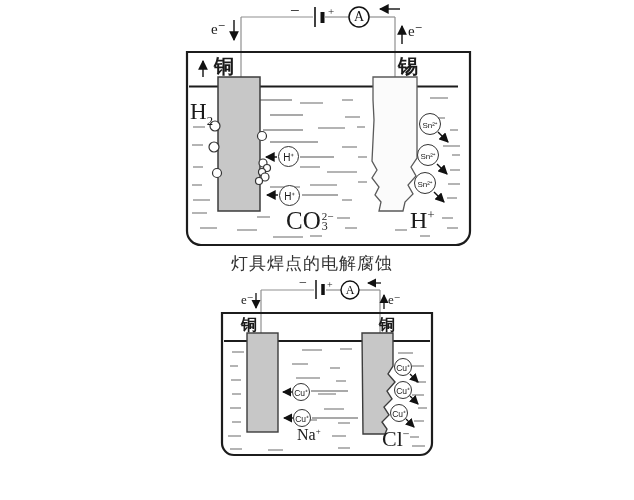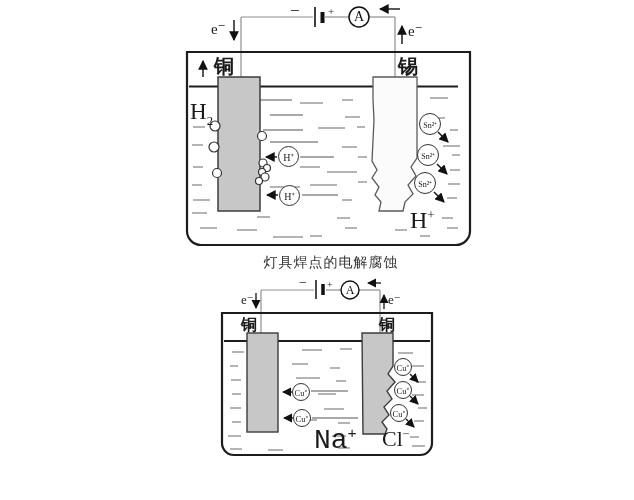--- a/index.html
+++ b/index.html
@@ -3,24 +3,24 @@
 <meta charset="utf-8">
 <style>
   html,body{margin:0;padding:0;background:#ffffff;}
   .stage{position:relative;width:634px;height:500px;background:#ffffff;overflow:hidden;
          font-family:"Liberation Serif","DejaVu Serif",serif;color:#1a1a1a;}
   .stage svg{position:absolute;left:0;top:0;}
   .lbl{position:absolute;white-space:nowrap;line-height:1;}
   .serif{font-family:"Liberation Serif","DejaVu Serif",serif;}
   .cjk{font-family:"Liberation Serif","DejaVu Serif",serif;font-weight:bold;}
   .caption{font-family:"Liberation Sans","DejaVu Sans",sans-serif;color:#333333;
-           text-align:center;letter-spacing:1px;font-size:14px;}
+           letter-spacing:1px;font-size:17px;}
   .ion{position:absolute;border:1.2px solid #333333;border-radius:50%;background:#ffffff;
        display:flex;align-items:center;justify-content:center;
-       font-family:Liberation Serif, serif;color:#1a1a1a;box-sizing:border-box;}
+       font-family:Liberation Sans, sans-serif;color:#1a1a1a;box-sizing:border-box;}
   .amm{position:absolute;display:flex;align-items:center;justify-content:center;
        font-family:"Liberation Serif","DejaVu Serif",serif;color:#111;}
   sup{font-size:55%;vertical-align:super;line-height:0;}
   sub{font-size:55%;vertical-align:sub;line-height:0;}
   .stack{display:inline-flex;flex-direction:column;align-items:flex-start;
          vertical-align:baseline;position:relative;top:-9px;margin-left:1px;}
   .stack .st-sup{font-size:11px;line-height:10px;}
   .stack .st-sub{font-size:12px;line-height:11px;}
 </style>
 </head>
@@ -207,20 +207,24 @@
   <div class="lbl serif" style="left:211px;top:22px;font-size:15px;">e⁻</div>
   <div class="lbl serif" style="left:408px;top:24px;font-size:15px;">e⁻</div>
   <div class="lbl serif" style="left:290px;top:2px;font-size:17px;">−</div>
   <div class="lbl serif" style="left:328px;top:6px;font-size:11px;">+</div>
   <div class="amm" style="left:349px;top:9px;width:20px;height:16px;font-size:14px;">A</div>
   <div class="lbl cjk" style="left:214px;top:56px;font-size:20px;">铜</div>
   <div class="lbl cjk" style="left:398px;top:56px;font-size:20px;">锡</div>
 
   <div class="lbl serif" style="left:190px;top:91px;font-size:23px;margin-top:9px;"><span>H</span><sub>2</sub></div>
 
+  <div class="lbl serif" style="left:286px;top:208px;font-size:25px;"><span>CO</span><span class="stack">
+        <span class="st-sup">2−</span>
+        <span class="st-sub">3</span>
+      </span></div>
 
   <div class="lbl serif" style="left:410px;top:208px;font-size:24px;"><span>H</span><sup>+</sup></div>
 
   <div class="ion" style="left:278px;top:146px;width:21px;height:21px;font-size:10px;">H⁺</div>
   <div class="ion" style="left:279px;top:185px;width:21px;height:21px;font-size:10px;">H⁺</div>
   <div class="ion" style="left:419px;top:113px;width:22px;height:22px;font-size:8px;">Sn²⁺</div>
   <div class="ion" style="left:417px;top:144px;width:22px;height:22px;font-size:8px;">Sn²⁺</div>
   <div class="ion" style="left:414px;top:172px;width:22px;height:22px;font-size:8px;">Sn²⁺</div>
 
   <div class="lbl caption" style="left:231px;top:255px;width:200px;">灯具焊点的电解腐蚀</div>
@@ -232,17 +236,17 @@
   <div class="amm" style="left:341px;top:283px;width:18px;height:14px;font-size:12px;">A</div>
   <div class="lbl cjk" style="left:241px;top:317px;font-size:16px;">铜</div>
   <div class="lbl cjk" style="left:379px;top:317px;font-size:16px;">铜</div>
 
   <div class="ion" style="left:292px;top:383px;width:18px;height:18px;font-size:8.5px;">Cu⁺</div>
   <div class="ion" style="left:293px;top:409px;width:18px;height:18px;font-size:8.5px;">Cu⁺</div>
   <div class="ion" style="left:394px;top:358px;width:18px;height:18px;font-size:8.5px;">Cu⁺</div>
   <div class="ion" style="left:394px;top:381px;width:18px;height:18px;font-size:8.5px;">Cu⁺</div>
   <div class="ion" style="left:390px;top:404px;width:18px;height:18px;font-size:8.5px;">Cu⁺</div>
 
-  <div class="lbl serif" style="left:314px;top:427px;font-size:28px;font-family:Liberation Mono, monospace;"><span>Na</span><sup>+</sup></div>
+  <div class="lbl serif" style="left:297px;top:427px;font-size:16px;"><span>Na</span><sup>+</sup></div>
   <div class="lbl serif" style="left:382px;top:428px;font-size:22px;text-align:right;"><span>Cl</span><sup>−</sup></div>
 
 
 </div>
 
 </body></html>

